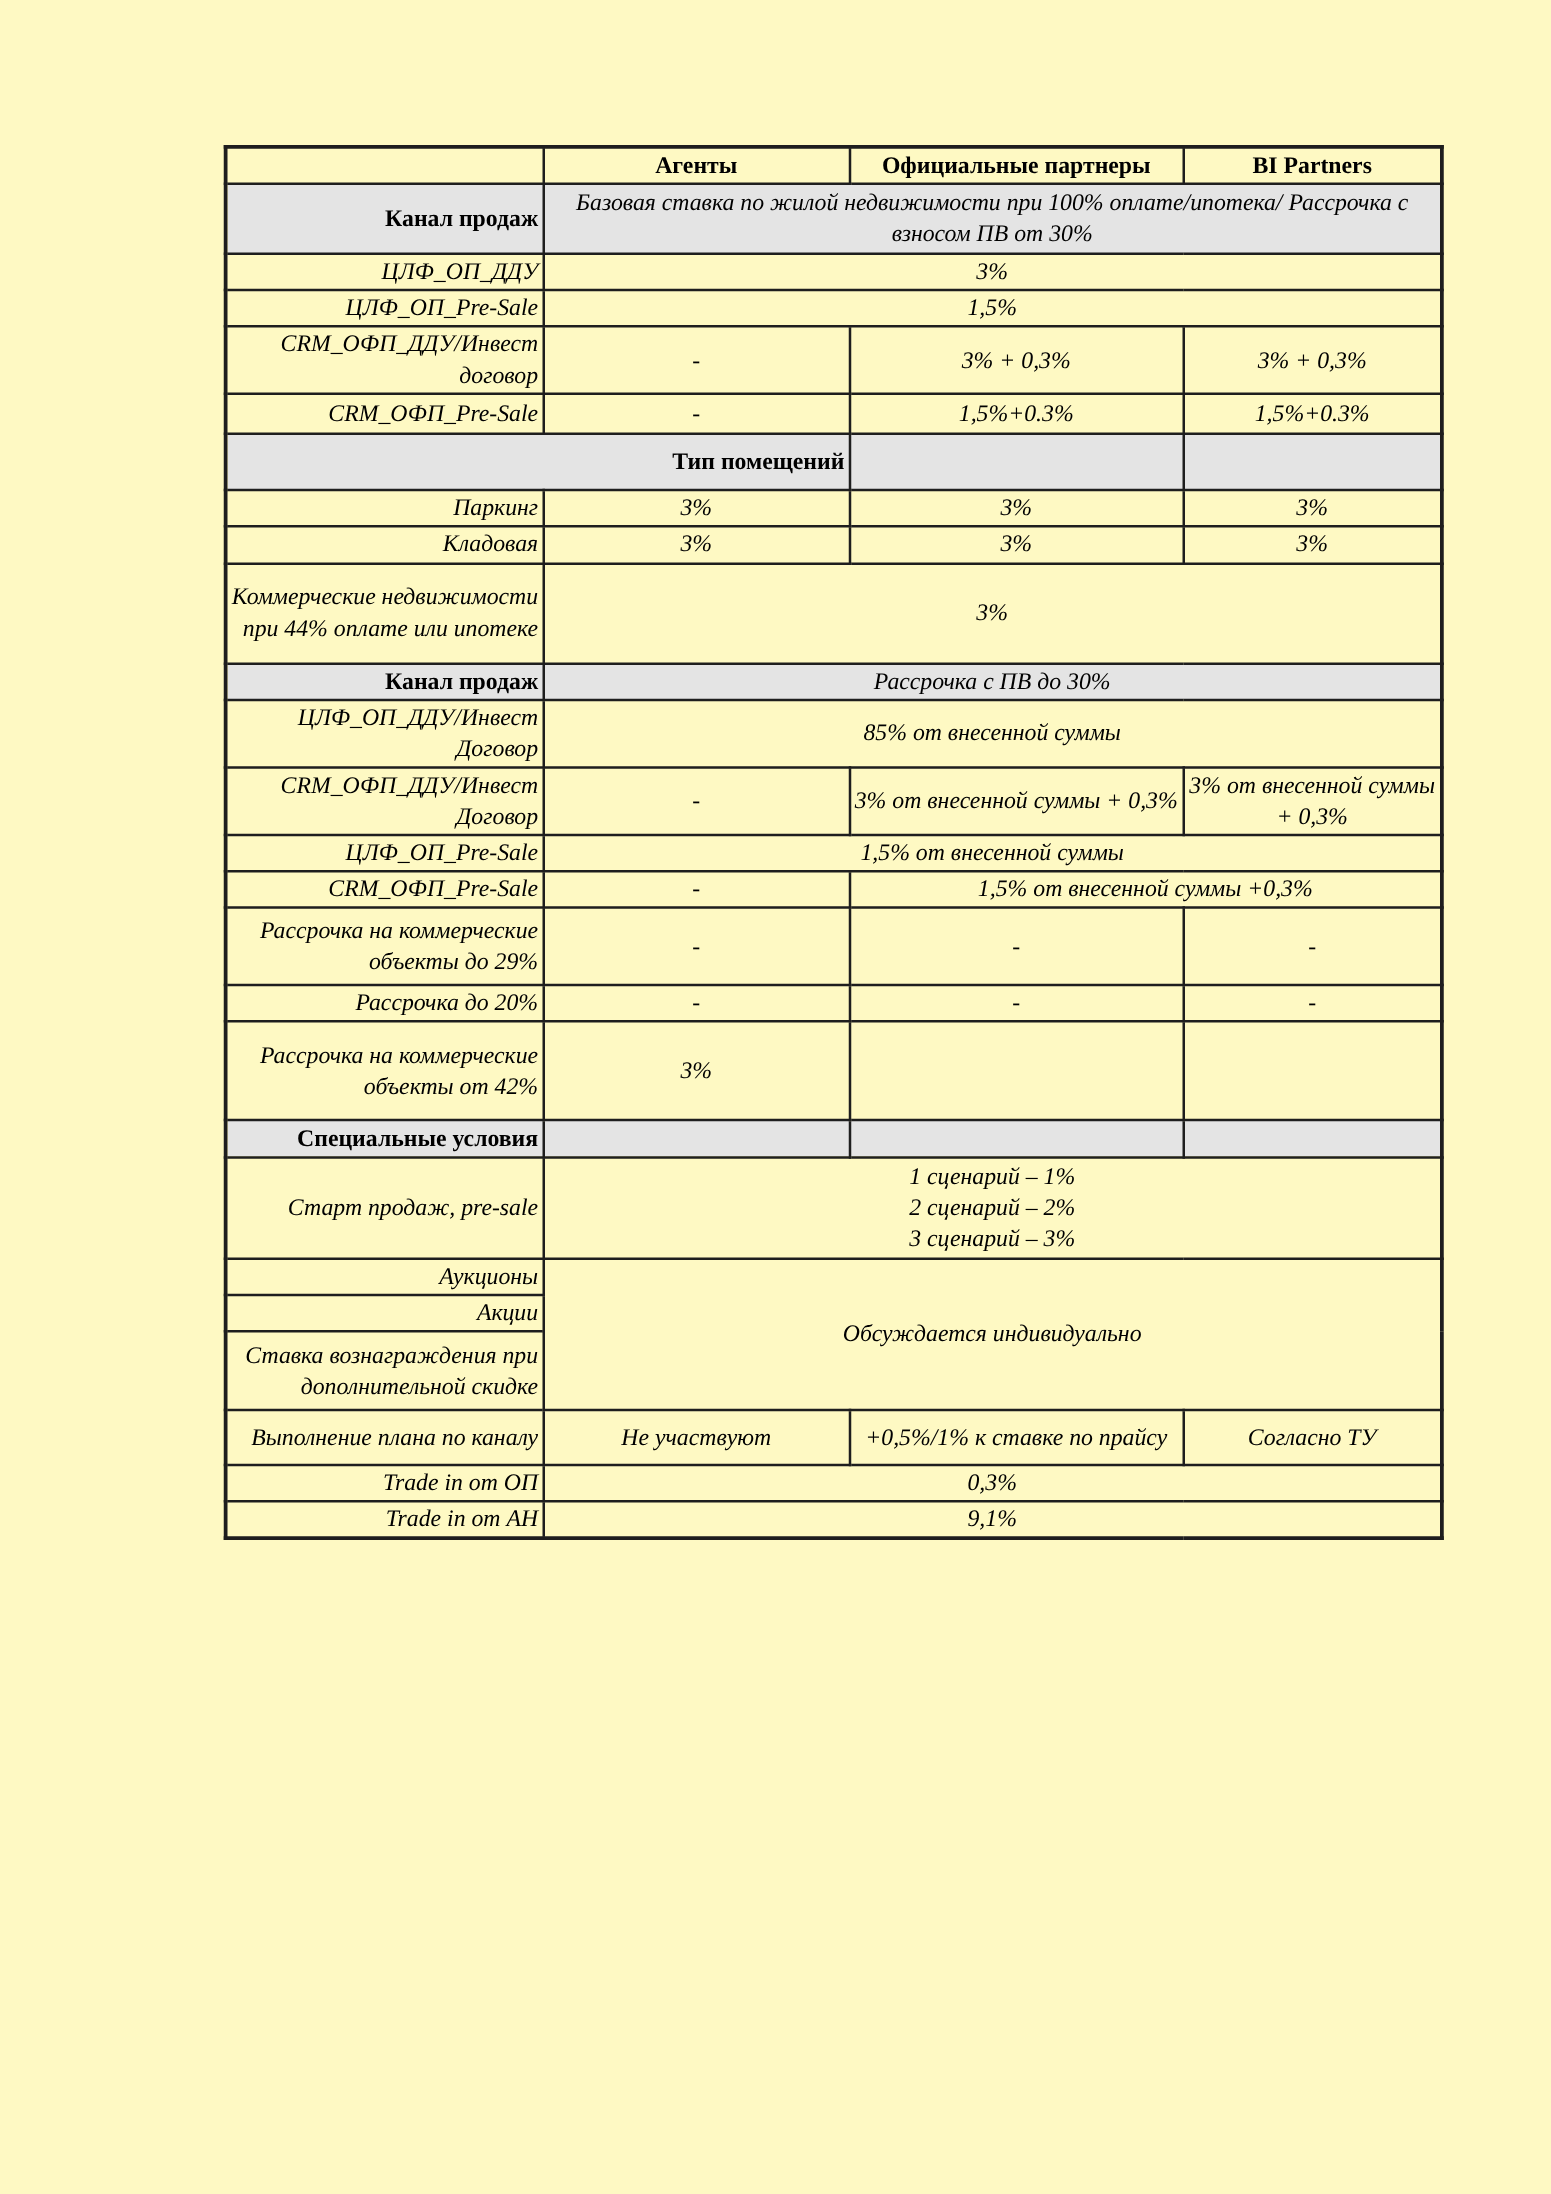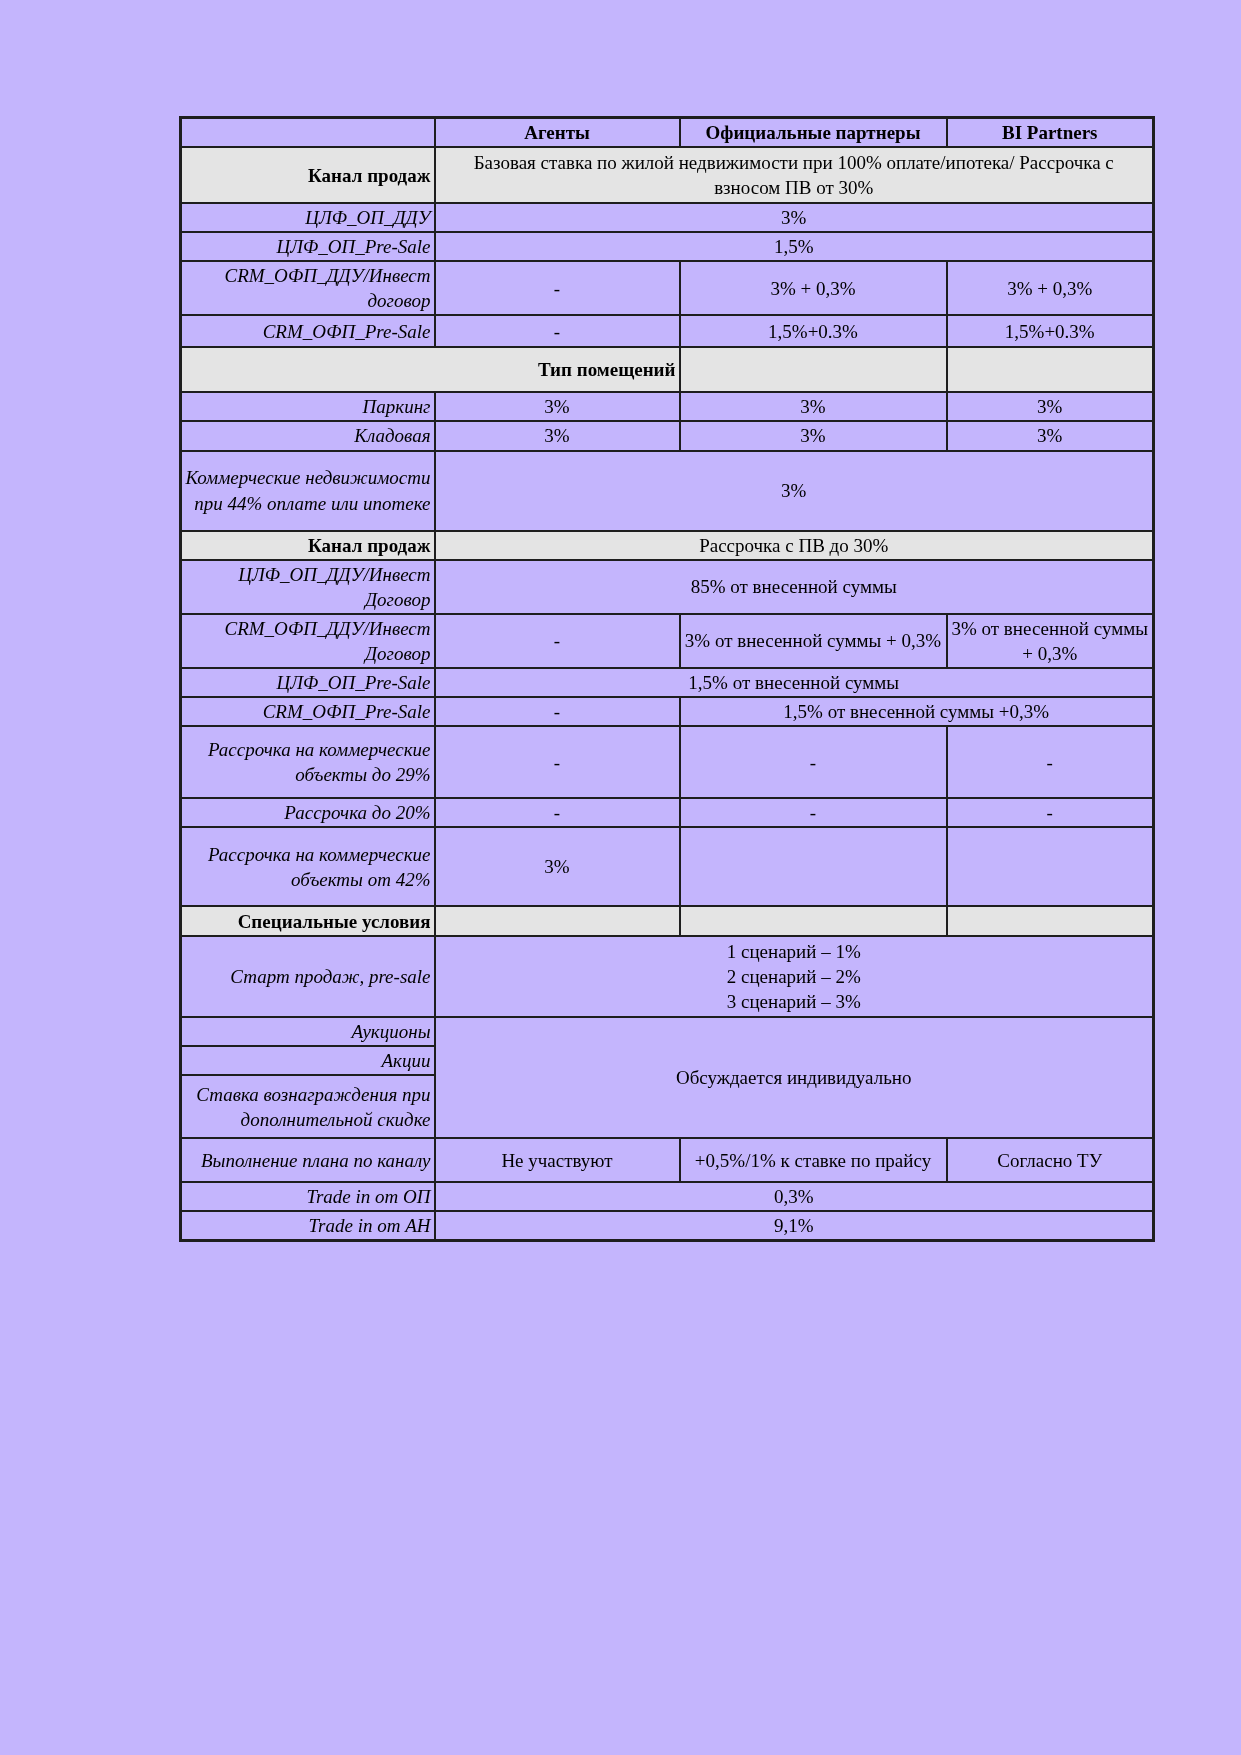--- a/index.html
+++ b/index.html
@@ -1,32 +1,32 @@
 <!DOCTYPE html>
 <html style="--band-bg: #e4e4e4;"><head>
 <meta charset="utf-8">
 <style>
   html,body { margin:0; padding:0; background:#ffffff; }
   .page {
-    position:relative; width:1241px; height:1755px; background:#c4b5fd;
+    position:relative; width:1241px; height:1755px; background:#fef9c3;
     font-family:"Liberation Serif", serif; color:#000;
   }
   table.rates {
     position:absolute; left:179px; top:116px; width:973px;
     border-collapse:collapse; table-layout:fixed;
     border:3px solid #1e1e1e;
   }
   table.rates td {
     border:2px solid #1e1e1e;
     font-size:19px; line-height:1.32;
     padding:1px 3px; vertical-align:middle;
     overflow:hidden;
   }
   td.lbl { text-align:right; font-style:italic; padding-left:7px; padding-right:4px; }
-  td.c   { text-align:center; }
+  td.c   { text-align:center;font-style:italic; }
   td.b   { font-weight:bold; font-style:normal; }
   td.vt  { vertical-align:top; }
   .g     { background:var(--band-bg,#e4e4e4); }
 </style>
 </head>
 <body>
 
 <div class="page">
   <table class="rates">
     <colgroup>
@@ -107,21 +107,21 @@
     </tr>
     <tr style="height:28px">
       <td class="lbl">ЦЛФ_ОП_Pre-Sale</td>
       <td class="c" colspan="3">1,5% от внесенной суммы</td>
     </tr>
     <tr style="height:26px">
       <td class="lbl">CRM_ОФП_Pre-Sale</td>
       <td class="c">-</td>
       <td class="c" colspan="2">1,5% от внесенной суммы +0,3%</td>
     </tr>
-    <tr style="height:72px">
+    <tr style="height:62px">
       <td class="lbl vt">Рассрочка на коммерческие объекты до 29%</td>
       <td class="c">-</td>
       <td class="c vt">-</td>
       <td class="c vt">-</td>
     </tr>
     <tr style="height:26px">
       <td class="lbl">Рассрочка до 20%</td>
       <td class="c">-</td>
       <td class="c">-</td>
       <td class="c">-</td>

